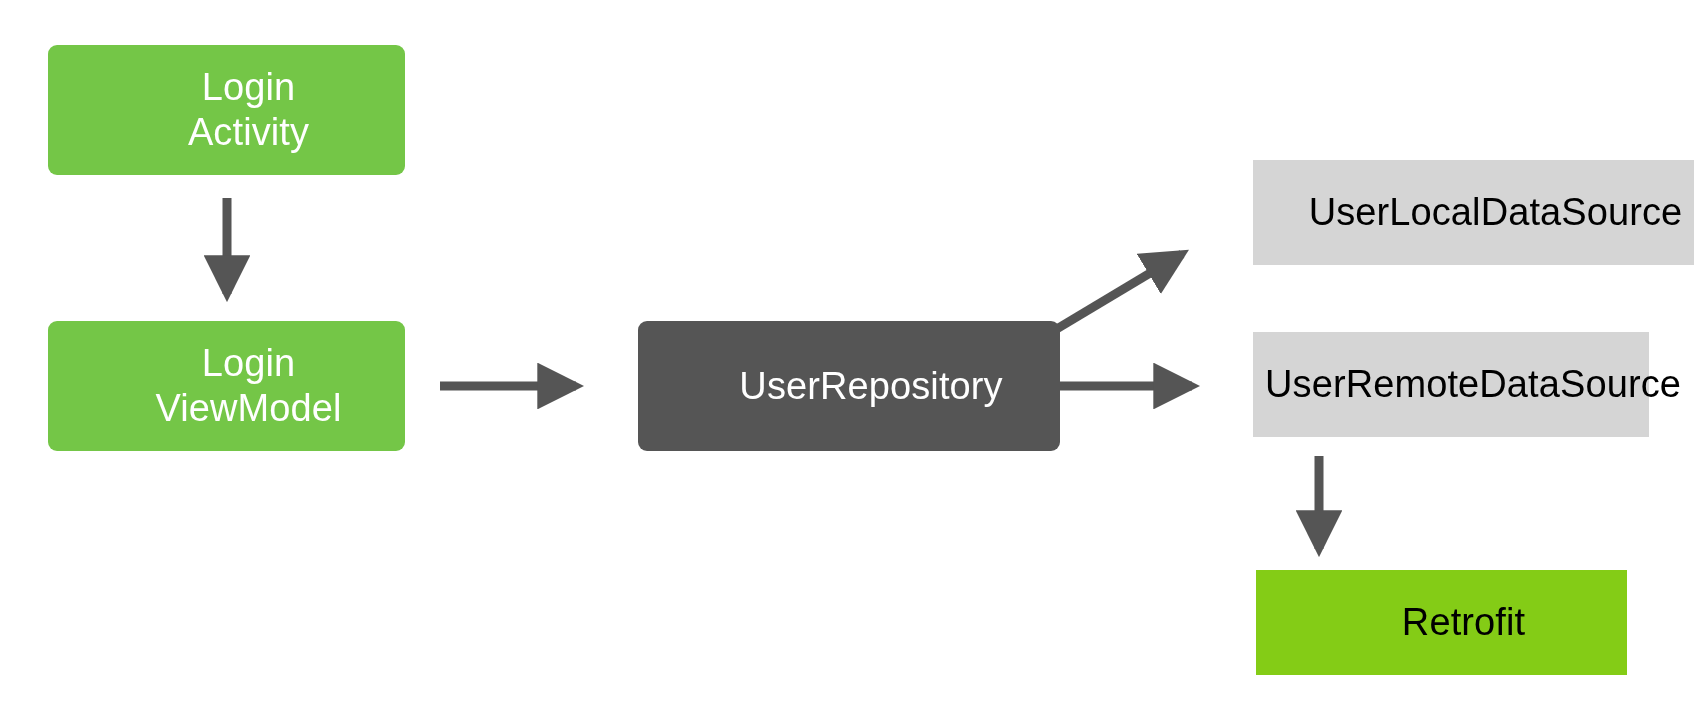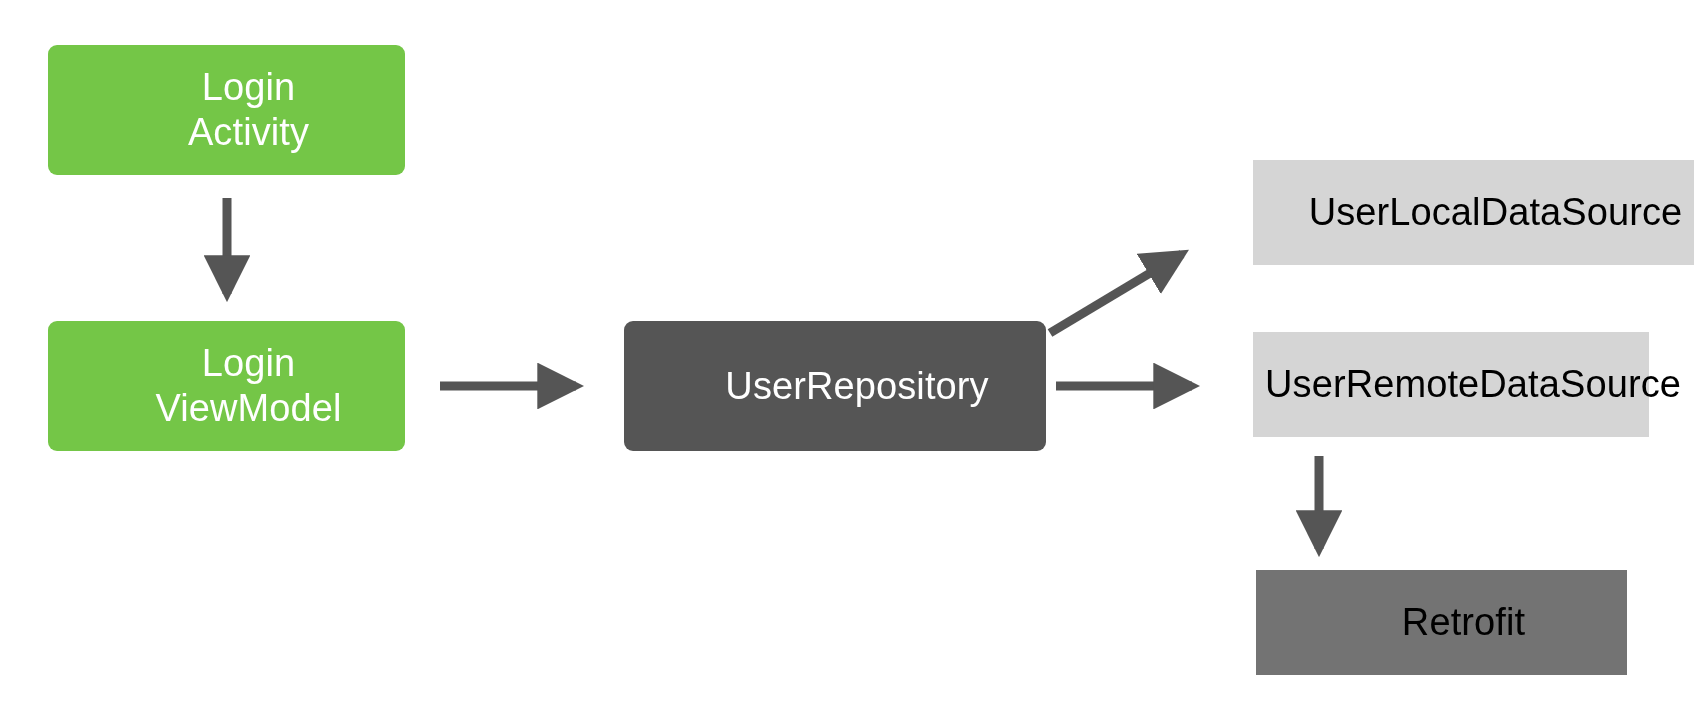--- a/index.html
+++ b/index.html
@@ -47,21 +47,21 @@
   }
   .node-gray {
     background: #d5d5d5;
     color: #000000;
     border-radius: 0;
     font-size: 38px;
     font-weight: 400;
     margin-left: 38px;
   }
   .node-lightgray {
-    background: #737373;
+    background: #84cc16;
     color: #000000;
     border-radius: 0;
     font-size: 38px;
     font-weight: 400;
   }
   
   .connector {
     position: absolute;
     left: 0;
     top: 0;
@@ -102,21 +102,21 @@
       <line x1="1319" y1="456" x2="1319" y2="549" stroke="#555555" stroke-width="9" marker-end="url(#arrowhead)"></line>
     </g>
   </svg>
 
   <div class="node node-green" id="node-0" style="left:48px; top:45px; width:357px; height:130px;">Login
 Activity</div>
 
   <div class="node node-green" id="node-1" style="left:48px; top:321px; width:357px; height:130px;">Login
 ViewModel</div>
 
-  <div class="node node-dark" id="node-2" style="left:624px; top:321px; width:422px; height:130px;text-align:right;">UserRepository</div>
+  <div class="node node-dark" id="node-2" style="left:638px; top:321px; width:422px; height:130px;text-align:right;">UserRepository</div>
 
   <div class="node node-gray" id="node-3" style="left:1215px; top:160px; width:441px; height:105px;">UserLocalDataSource</div>
 
   <div class="node node-gray" id="node-4" style="left:1215px; top:332px; width:396px; height:105px;">UserRemoteDataSource</div>
 
   <div class="node node-lightgray" id="node-5" style="left:1256px; top:570px; width:371px; height:105px;">Retrofit</div>
 
 </div>
 
 </body></html>

